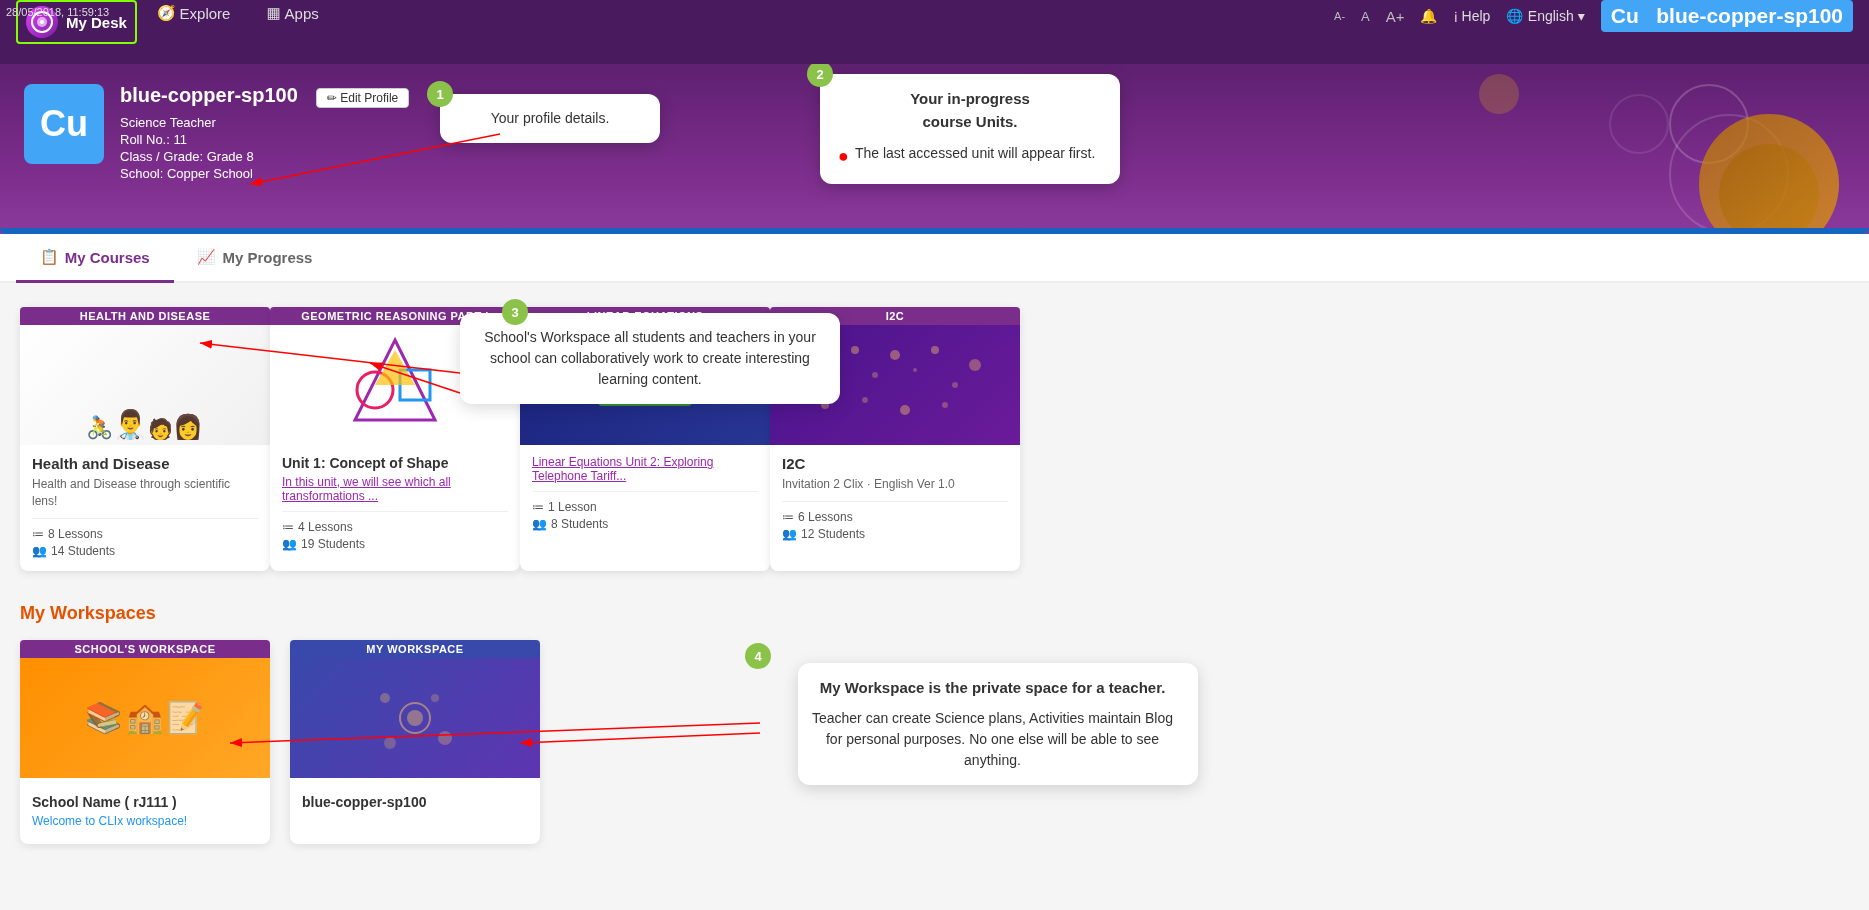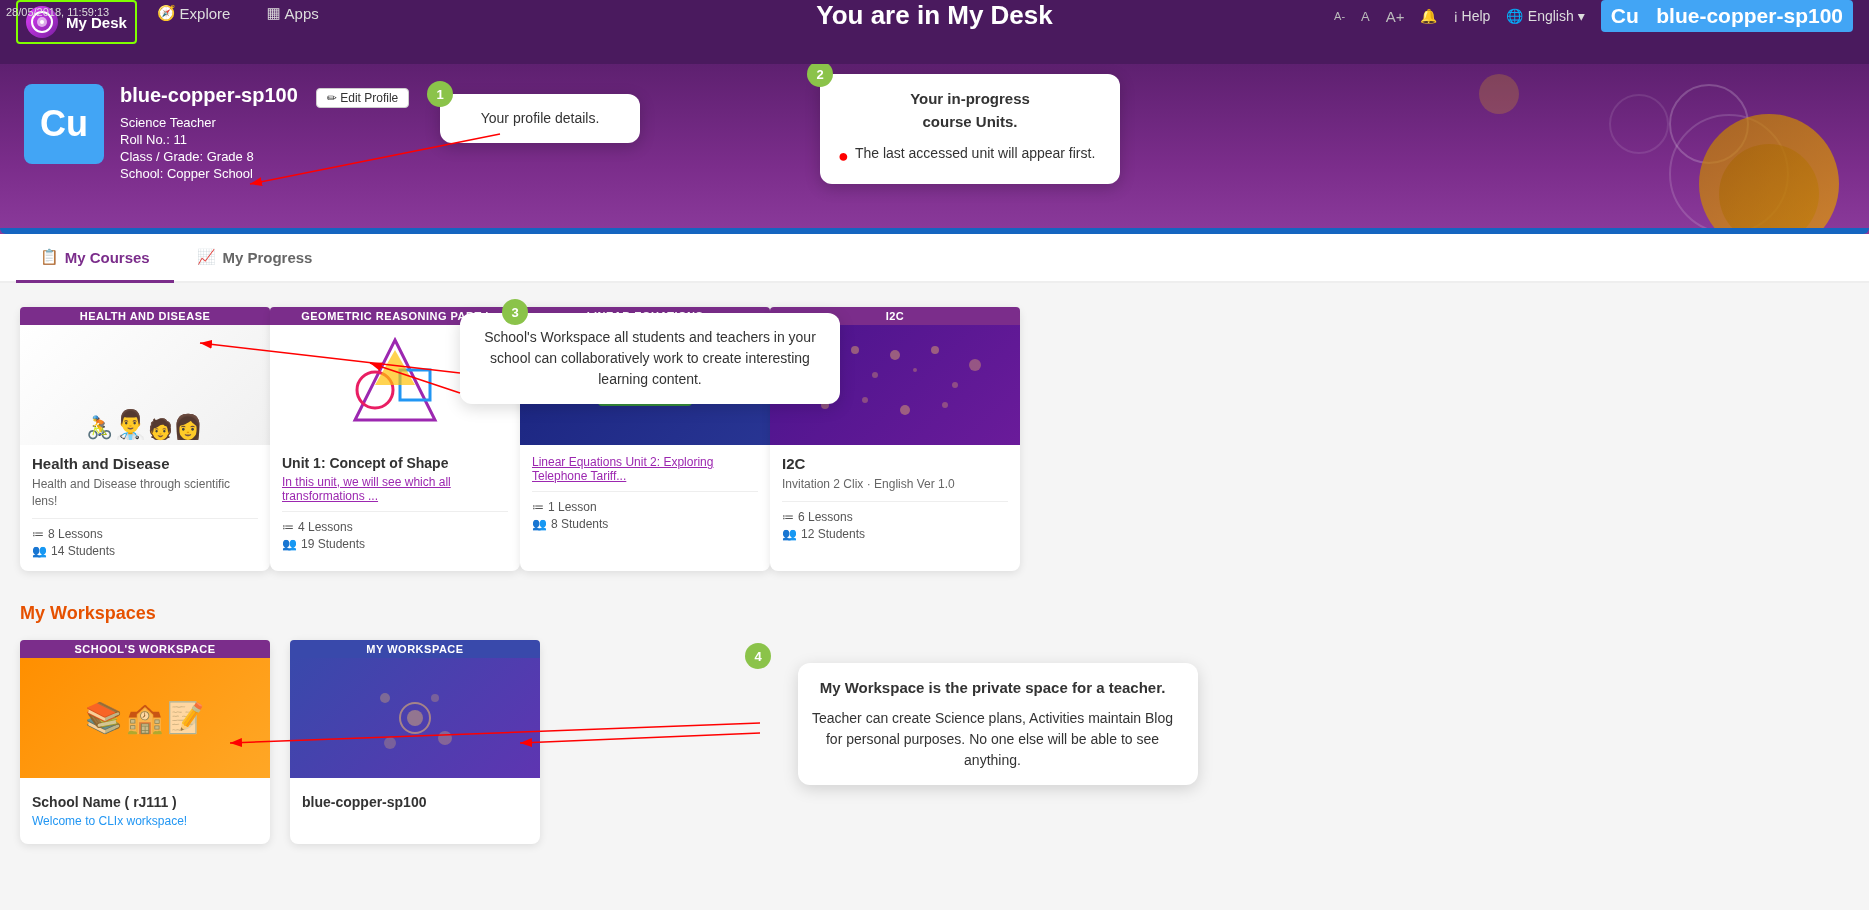--- a/index.html
+++ b/index.html
@@ -391,21 +391,20 @@
     <a class="nav-link">
       <span>🧭</span>
       <span>Explore</span>
     </a>
     <a class="nav-link">
       <span>▦</span>
       <span>Apps</span>
     </a>
   </div>
 
-  <div class="center-title">You are in My Desk</div>
 
   <div class="right-controls">
     <div class="item" style="font-size:11px; color:#bbb;">A-</div>
     <div class="item" style="font-size:13px; color:#bbb;">A</div>
     <div class="item" style="font-size:15px; color:#bbb;">A+</div>
     <div class="item">
       <span>🔔</span>
     </div>
     <div class="item">
       <span>ℹ</span>
@@ -447,21 +446,21 @@
       </button>
     </div>
     <div class="profile-detail">Science Teacher</div>
     <div class="profile-detail">Roll No.: 11</div>
     <div class="profile-detail">Class / Grade: Grade 8</div>
     <div class="profile-detail">School: Copper School</div>
   </div>
 
   <div style="position:absolute;left:440px;top:30px;">
     <div class="green-circle" style="top:-13px;left:-13px;">1</div>
-    <div class="tooltip-box" style="width:200px;text-align:center;">
+    <div class="tooltip-box" style="width:220px;text-align:center;">
       <span>Your profile details.</span>
     </div>
   </div>
 
   <div style="position:absolute;left:820px;top:10px;">
     <div class="green-circle" style="top:-13px;left:-13px;">2</div>
     <div class="tooltip-box" style="width:300px;">
       <div style="font-size:15px;font-weight:bold;text-align:center;margin-bottom:10px;">Your in-progress<br>course Units.</div>
       <div style="display:flex;align-items:flex-start;gap:6px;">
         <span style="color:red;font-size:18px;">●</span>

